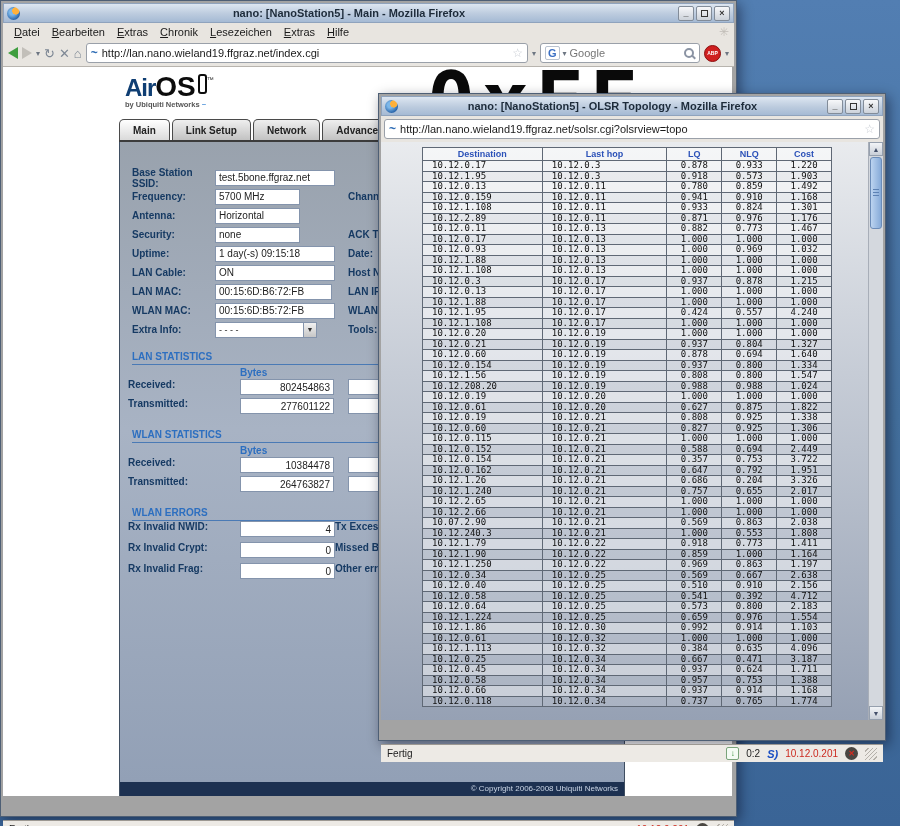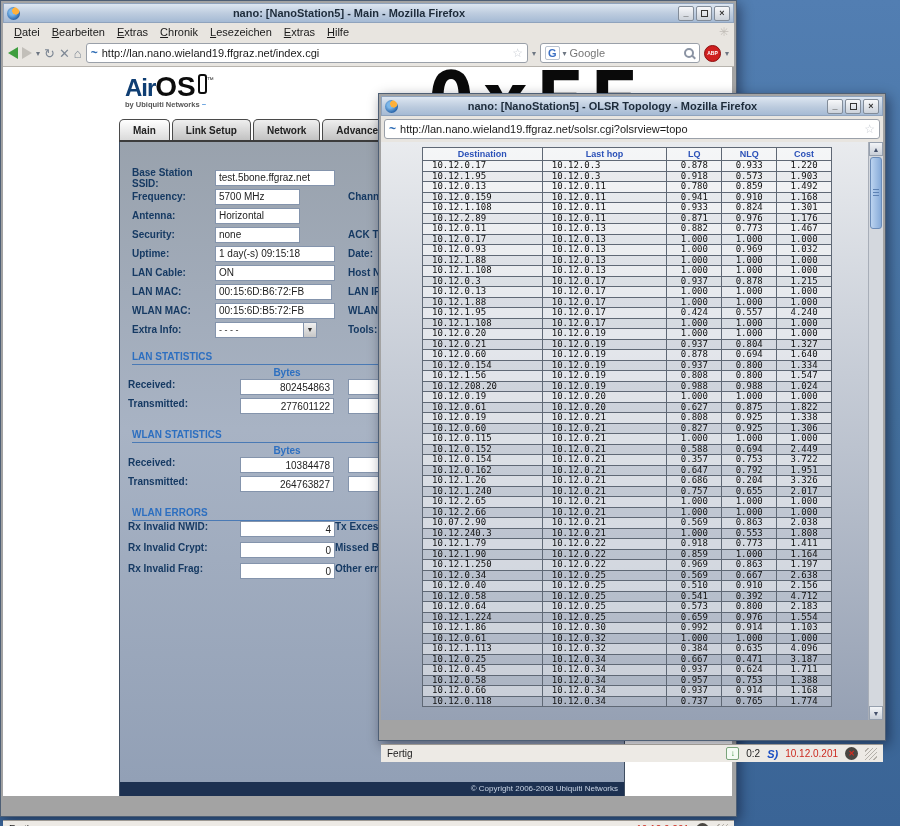--- a/index.html
+++ b/index.html
@@ -110,21 +110,21 @@
     white-space:nowrap; }
   .dropdown { width:102px; height:16px; background:#fff; border:1px solid #8494ac;
     display:flex; align-items:center; }
   .dd-val { flex:1; font-size:9px; color:#222; padding-left:3px; }
   .dd-btn { width:13px; height:14px; background:linear-gradient(#f2f2f2,#c6c6c6);
     border-left:1px solid #8494ac; font-size:7px; color:#333; display:flex;
     align-items:center; justify-content:center; }
   .sect-title { margin:12px 12px 0 12px; font-size:10px; font-weight:bold; color:#2d6fc0;
     border-bottom:1px solid #4a7ab5; padding-bottom:2px; }
   .col-head { height:14px; position:relative; }
-  .col-head-label { position:absolute; left:120px; width:94px; text-align:center;
+  .col-head-label { position:absolute; left:120px; width:94px; text-align:left;
     font-size:10px; font-weight:bold; color:#2d6fc0; top:2px; }
   .srow, .erow { height:19px; position:relative; display:flex; align-items:flex-start; padding-left:8px; }
   .erow { height:21px; }
   .srow .flabel, .erow .flabel { width:100px; }
   .srow input.v1 { position:absolute; left:120px; width:94px; text-align:right; }
   .srow input.v2 { position:absolute; left:228px; width:94px; }
   .erow input.v1 { position:absolute; left:120px; width:95px; text-align:right; }
   .erow .rlabel { left:215px; }
 
   

